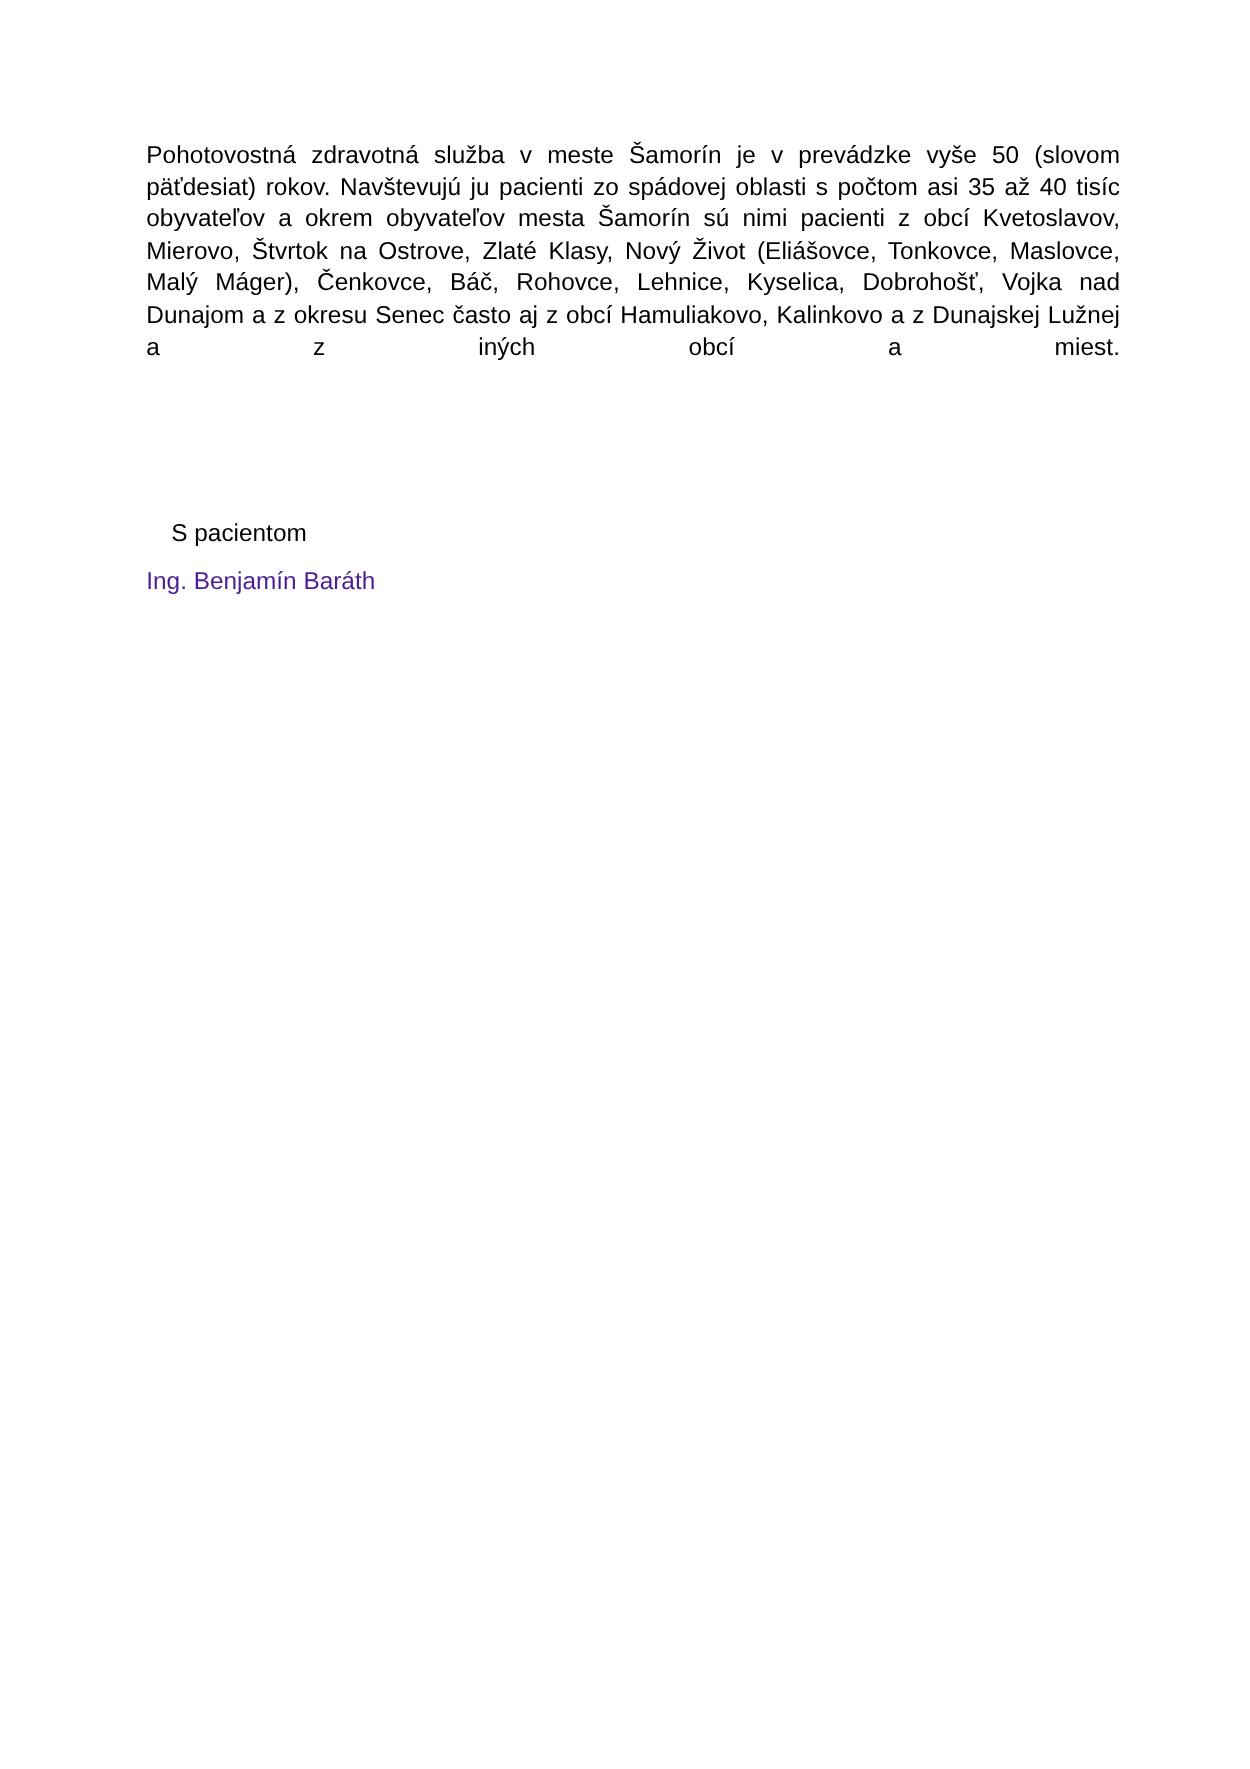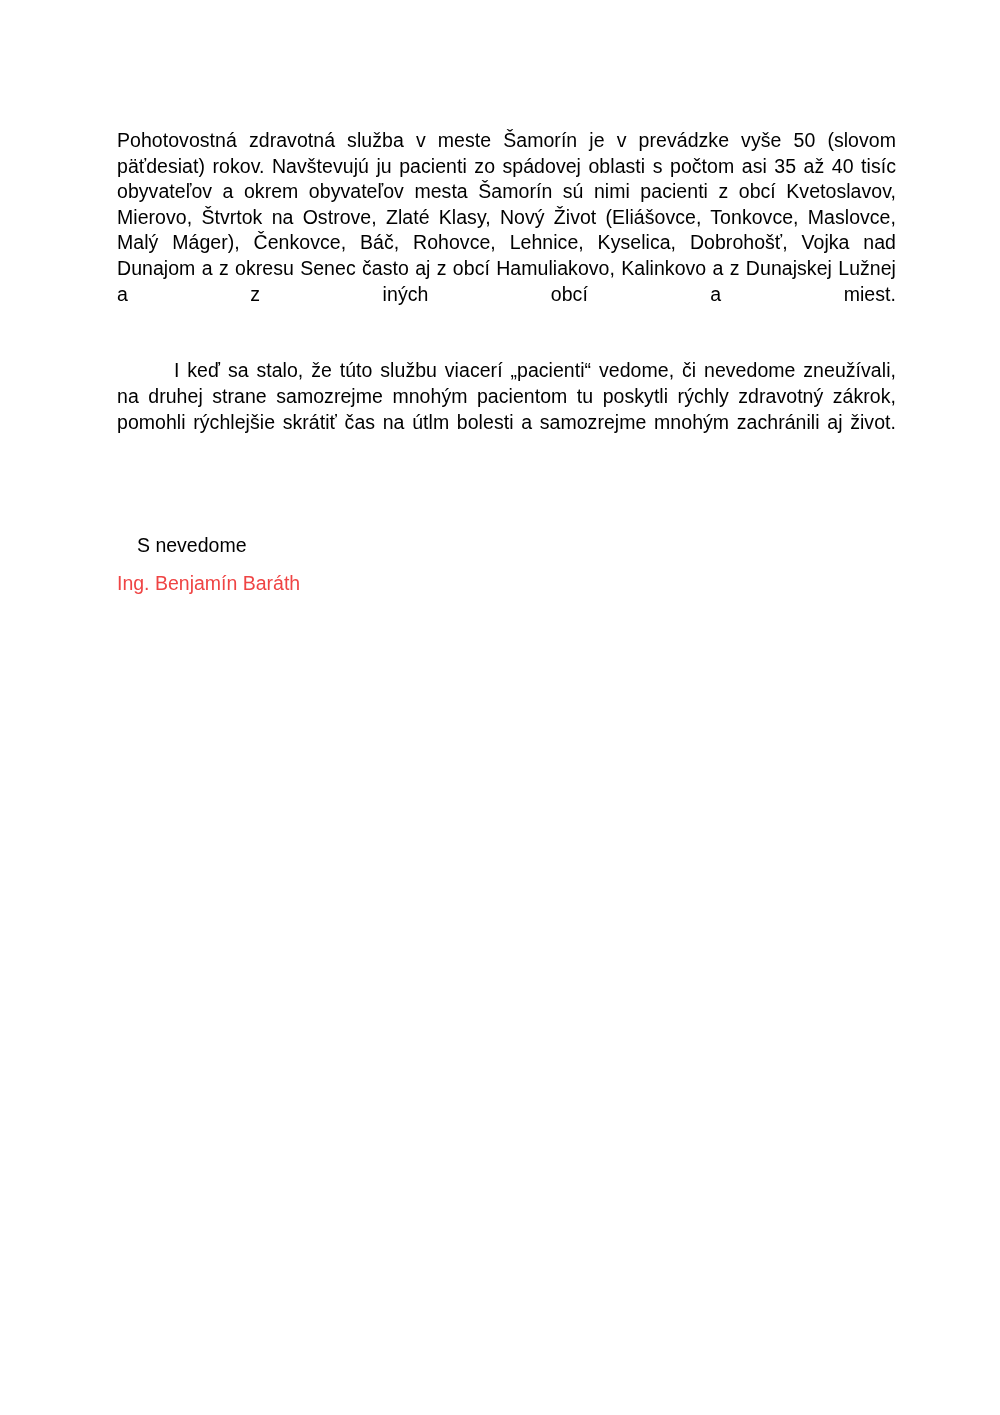--- a/index.html
+++ b/index.html
@@ -15,21 +15,21 @@
     background: #ffffff;
     margin: 0 auto;
     overflow: hidden;
     font-family: "Liberation Sans", sans-serif;
     color: #000000;
     -webkit-font-smoothing: antialiased;
   }
   .doc-body {
     position: absolute;
     left: 117px;
-    top: 128px;
+    top: 112px;
     width: 779px;
   }
   p.para {
     margin: 0;
     font-size: 19.5px;
     line-height: 25.6px;
     text-align: justify;
     text-justify: inter-word;
     letter-spacing: 0.05px;
     word-spacing: 0.2px;
@@ -53,46 +53,45 @@
     line-height: 25.6px;
     text-align: left;
     padding-left: 20px;
     color: #000000;
   }
   .signature {
     margin: 0;
     font-size: 19.5px;
     line-height: 25.6px;
     text-align: left;
-    color: #ef4444;
+    color: #4c1d95;
   }
   
   p.para::after {
     content: "";
     display: inline-block;
     width: 100%;
   }
 </style>
 </head>
 <body>
 
 <div class="page">
   <div class="doc-body">
 
     <p class="para">Pohotovostná zdravotná služba v meste Šamorín je v prevádzke vyše 50 (slovom päťdesiat) rokov. Navštevujú ju pacienti zo spádovej oblasti s počtom asi  35 až 40 tisíc obyvateľov a okrem obyvateľov mesta Šamorín sú nimi pacienti z obcí Kvetoslavov, Mierovo, Štvrtok na Ostrove, Zlaté Klasy, Nový Život (Eliášovce, Tonkovce, Maslovce, Malý Máger), Čenkovce, Báč, Rohovce, Lehnice, Kyselica, Dobrohošť, Vojka nad Dunajom a z okresu Senec často aj z obcí Hamuliakovo, Kalinkovo a z Dunajskej Lužnej a z iných obcí a miest.</p>
 
     <div class="gap-para"></div>
 
-    <p class="para indent-first">I keď sa stalo, že túto službu viacerí „pacienti“ vedome, či nevedome zneužívali, na druhej strane samozrejme mnohým pacientom tu poskytli rýchly zdravotný zákrok, pomohli rýchlejšie skrátiť čas na útlm bolesti a samozrejme mnohým zachránili aj život.</p>
 
     <div class="gap-para"></div>
 
 
     <div class="gap-sign-top"></div>
 
-    <p class="closing">S nevedome</p>
+    <p class="closing">S pacientom</p>
 
     <div class="gap-sign-mid"></div>
 
     <p class="signature">Ing. Benjamín Baráth</p>
 
   </div>
 </div>
 
 </body></html>

